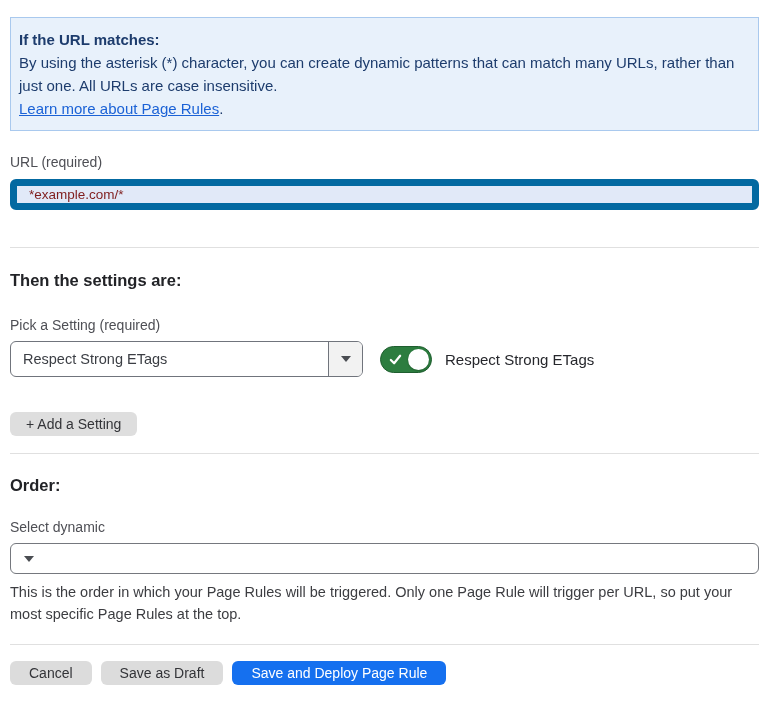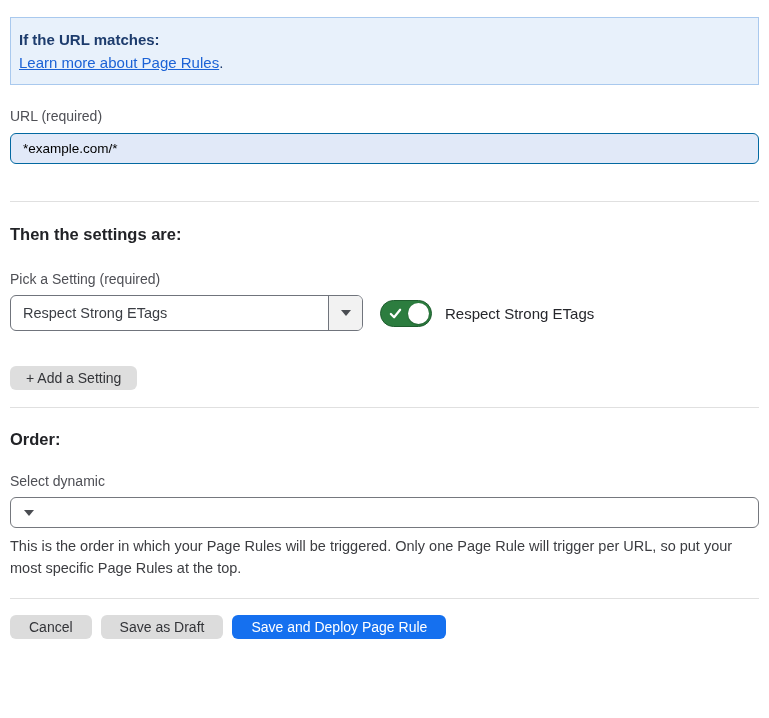--- a/index.html
+++ b/index.html
@@ -46,26 +46,26 @@
     line-height: 18px;
     color: #4e4f55;
   }
 
   .url-input {
     display: block;
     width: 100%;
     margin-top: 8px;
     height: 31px;
     background: #e1e9f8;
-    border: 1px solid #0369a1;
+    border: 7px solid #0369a1;
     border-radius: 6px;
     padding: 0 12px;
     font-family: "Liberation Sans", sans-serif;
     font-size: 13.5px;
-    color: #000000;
+    color: #7f1d1d;
     outline: none;
   }
 
   hr.divider {
     border: none;
     border-top: 1px solid #e0e0e0;
     height: 0;
   }
   hr.d1 { margin-top: 37px; }
   hr.d2 { margin-top: 17px; }
@@ -221,20 +221,21 @@
   }
 </style>
 </head>
 <body>
 
 <div class="container">
 
 
   <div class="info-box">
     <div class="info-heading">If the URL matches:</div>
+    <div class="info-body">By using the asterisk (*) character, you can create dynamic patterns that can match many URLs, rather than just one. All URLs are case insensitive.</div>
     <div><a class="info-link">Learn more about Page Rules</a><span>.</span></div>
   </div>
 
   <label class="field-label">URL (required)</label>
   <input class="url-input" type="text" value="*example.com/*" style="">
 
   <hr class="divider d1">
 
   <h2 class="section-heading settings-heading">Then the settings are:</h2>
 

